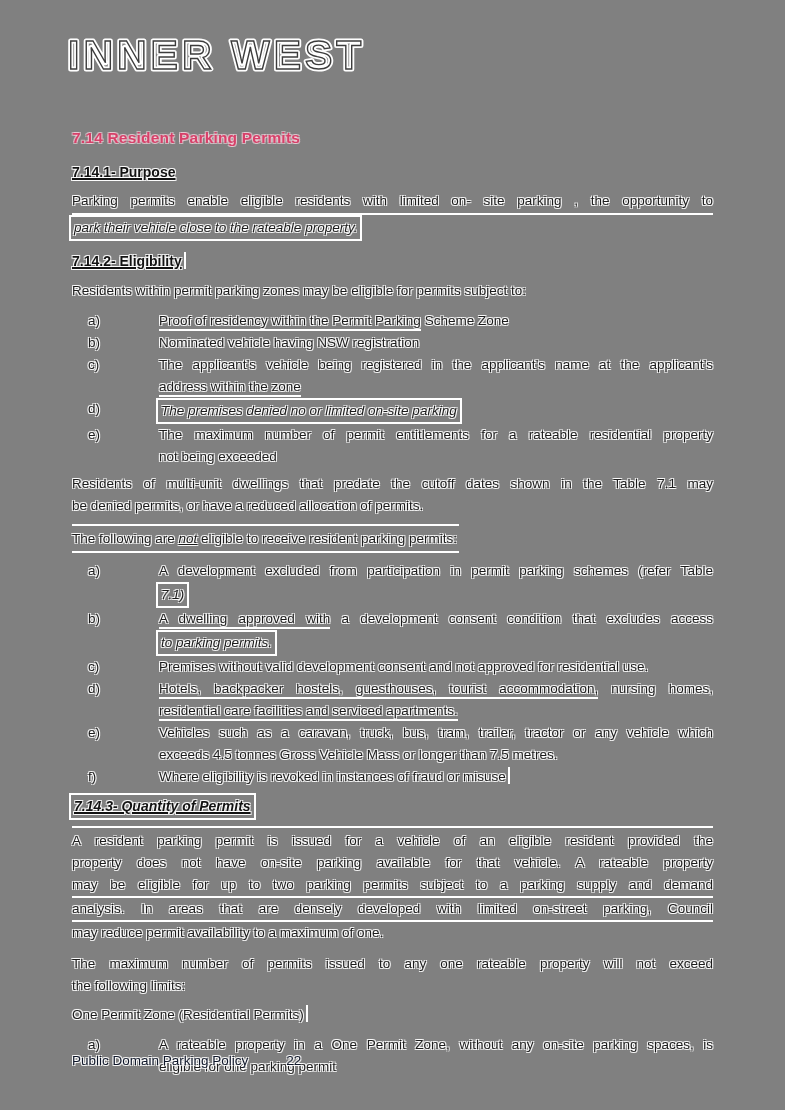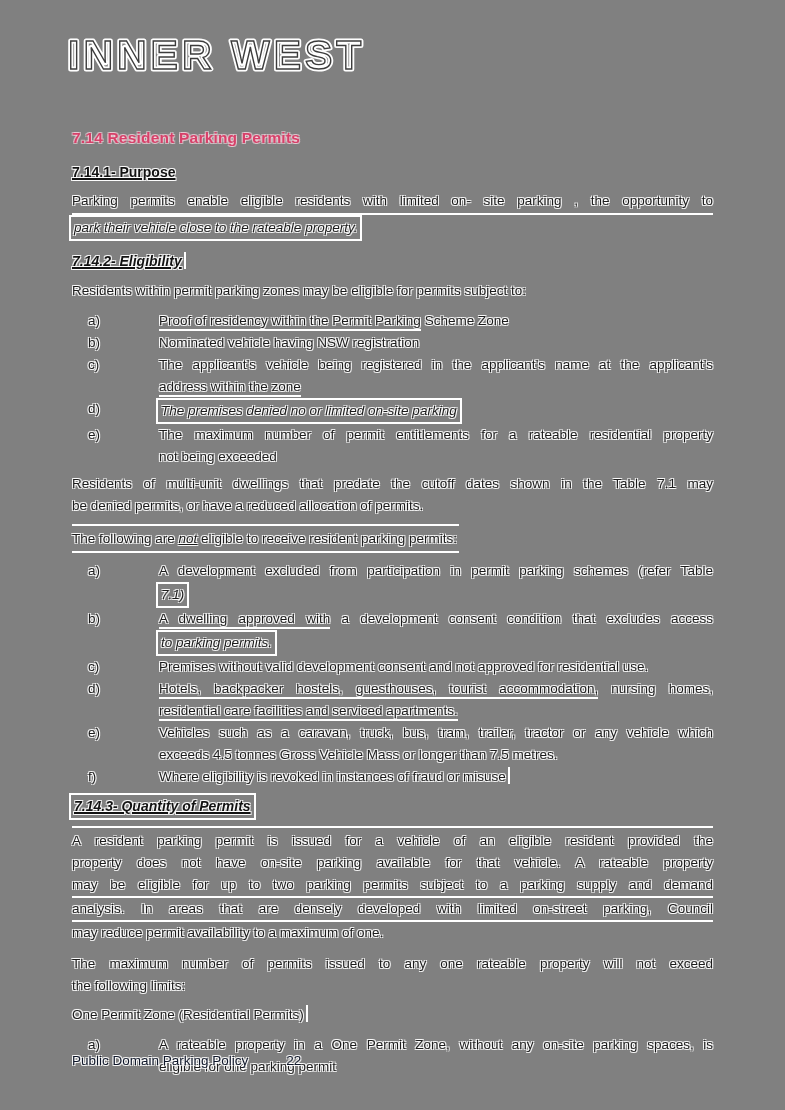--- a/index.html
+++ b/index.html
@@ -23,21 +23,21 @@
     letter-spacing:.2px;
     text-shadow:
       -1px -1px 0 rgba(255,220,230,.55), 1px -1px 0 rgba(255,220,230,.55),
       -1px 1px 0 rgba(255,220,230,.55), 1px 1px 0 rgba(255,220,230,.55);
   }
   .sec-h {
     font-size:14px; font-weight:bold; color:#121212;
     text-decoration:underline; text-decoration-thickness:1.5px;
   }
   .h1 { margin-top:12px; }
-  .h2 { margin-top:9px;font-style:italic; }
+  .h2 { margin-top:9px; }
   .h3 { margin-top:5px; }
   .p1 { margin-top:7px; }
   .p2 { margin-top:8px; }
   .p3 { margin-top:5px; }
   .p4 { margin-top:7px; width:-moz-fit-content; width:fit-content;
         border-top:2px solid #fff; border-bottom:2px solid #fff; padding:2px 2px 1px 0; }
   .p5 { margin-top:2px; }
   .p6 { margin-top:9px; }
   .p7 { margin-top:7px; }
   .list { margin-top:8px; }

